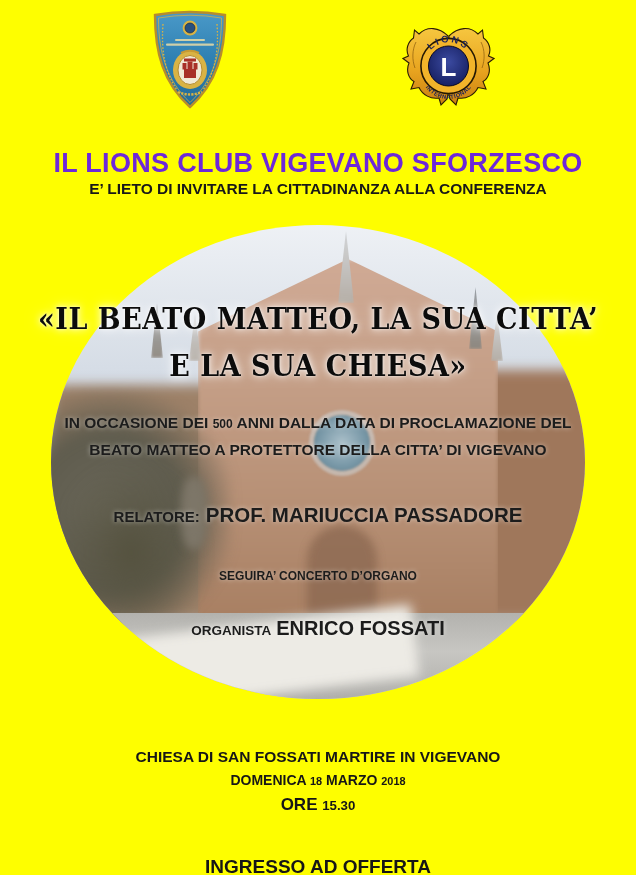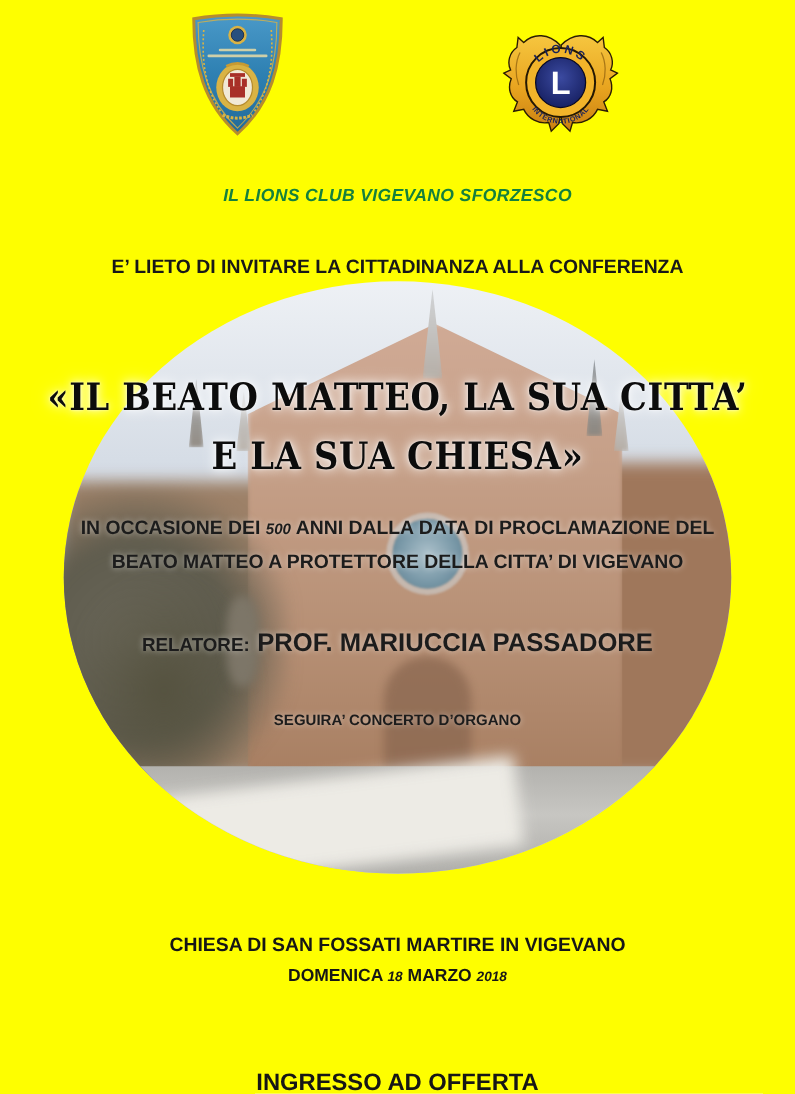--- a/index.html
+++ b/index.html
@@ -6,22 +6,22 @@
   #poster{
     position:relative; width:636px; height:875px;
     background:#fefe00; overflow:hidden;
     font-family:"Liberation Sans",sans-serif;
     color:#161616;
   }
   .abs{position:absolute;}
   .line{position:absolute; left:0; right:0; text-align:center; font-weight:700; white-space:nowrap;}
 
   
-  .h1{top:148px; font-size:14px; letter-spacing:.3px; color:#15803d;font-style:italic;}
-  .h2{top:205px; font-size:15.5px; color:#181818;}
+  .h1{top:148px; font-size:27px; letter-spacing:.3px; color:#6d28d9;}
+  .h2{top:180px; font-size:15.5px; color:#181818;}
 
   
   .logo-shield{left:150px; top:8px; width:80px; height:102px;}
   .logo-lions{left:402px; top:12px; width:93px; height:106px;}
 
   
   .oval{
     left:51px; top:225px; width:534px; height:474px;
     border-radius:50%; overflow:hidden;
     background:linear-gradient(180deg,#eef1f5 0%,#d6dde6 30%,#c4cedb 65%,#ccd2da 100%);
@@ -72,21 +72,21 @@
   .concert{top:569px; font-size:12px;}
   .organist{top:617px; font-size:20px;}
   .organist .lbl{font-size:13.5px; margin-right:5px;}
 
   
   .venue1{top:748px; font-size:15.5px;}
   .venue2{top:772px; font-size:14px;}
   .venue3{top:795px; font-size:17px;}
   .admission{top:856px; font-size:19px;}
 
-  .num{font-size:.78em;font-style:italic;}
+  .num{font-size:.78em;}
 </style>
 </head>
 <body>
 
 <div id="poster">
 
   <svg class="abs logo-shield" viewBox="0 0 80 102">
     <defs>
       <linearGradient id="shg" x1="0" y1="0" x2="0" y2="1">
         <stop offset="0" stop-color="#4a99c8"></stop>
@@ -172,18 +172,22 @@
 
   <div class="line title title1">«IL BEATO MATTEO, LA SUA CITTA’</div>
   <div class="line title title2">E LA SUA CHIESA»</div>
   <div class="line onphoto occ1 oldstyle">IN OCCASIONE DEI <span class="num">500</span> ANNI DALLA DATA DI PROCLAMAZIONE DEL</div>
   <div class="line onphoto occ2">BEATO MATTEO A PROTETTORE DELLA CITTA’ DI VIGEVANO</div>
 
   <div class="line onphoto speaker">
     <span class="lbl">RELATORE:</span><span>PROF. MARIUCCIA PASSADORE</span>
   </div>
   <div class="line onphoto concert">SEGUIRA’ CONCERTO D’ORGANO</div>
+  <div class="line onphoto organist">
+    <span class="lbl">ORGANISTA</span><span>ENRICO FOSSATI</span>
+  </div>
 
   <div class="line venue1">CHIESA DI SAN FOSSATI MARTIRE IN VIGEVANO</div>
   <div class="line venue2 oldstyle">DOMENICA <span class="num">18</span> MARZO <span class="num">2018</span></div>
+  <div class="line venue3 oldstyle">ORE <span class="num">15.30</span></div>
   <div class="line admission">INGRESSO AD OFFERTA</div>
 
 </div>
 
 </body></html>

